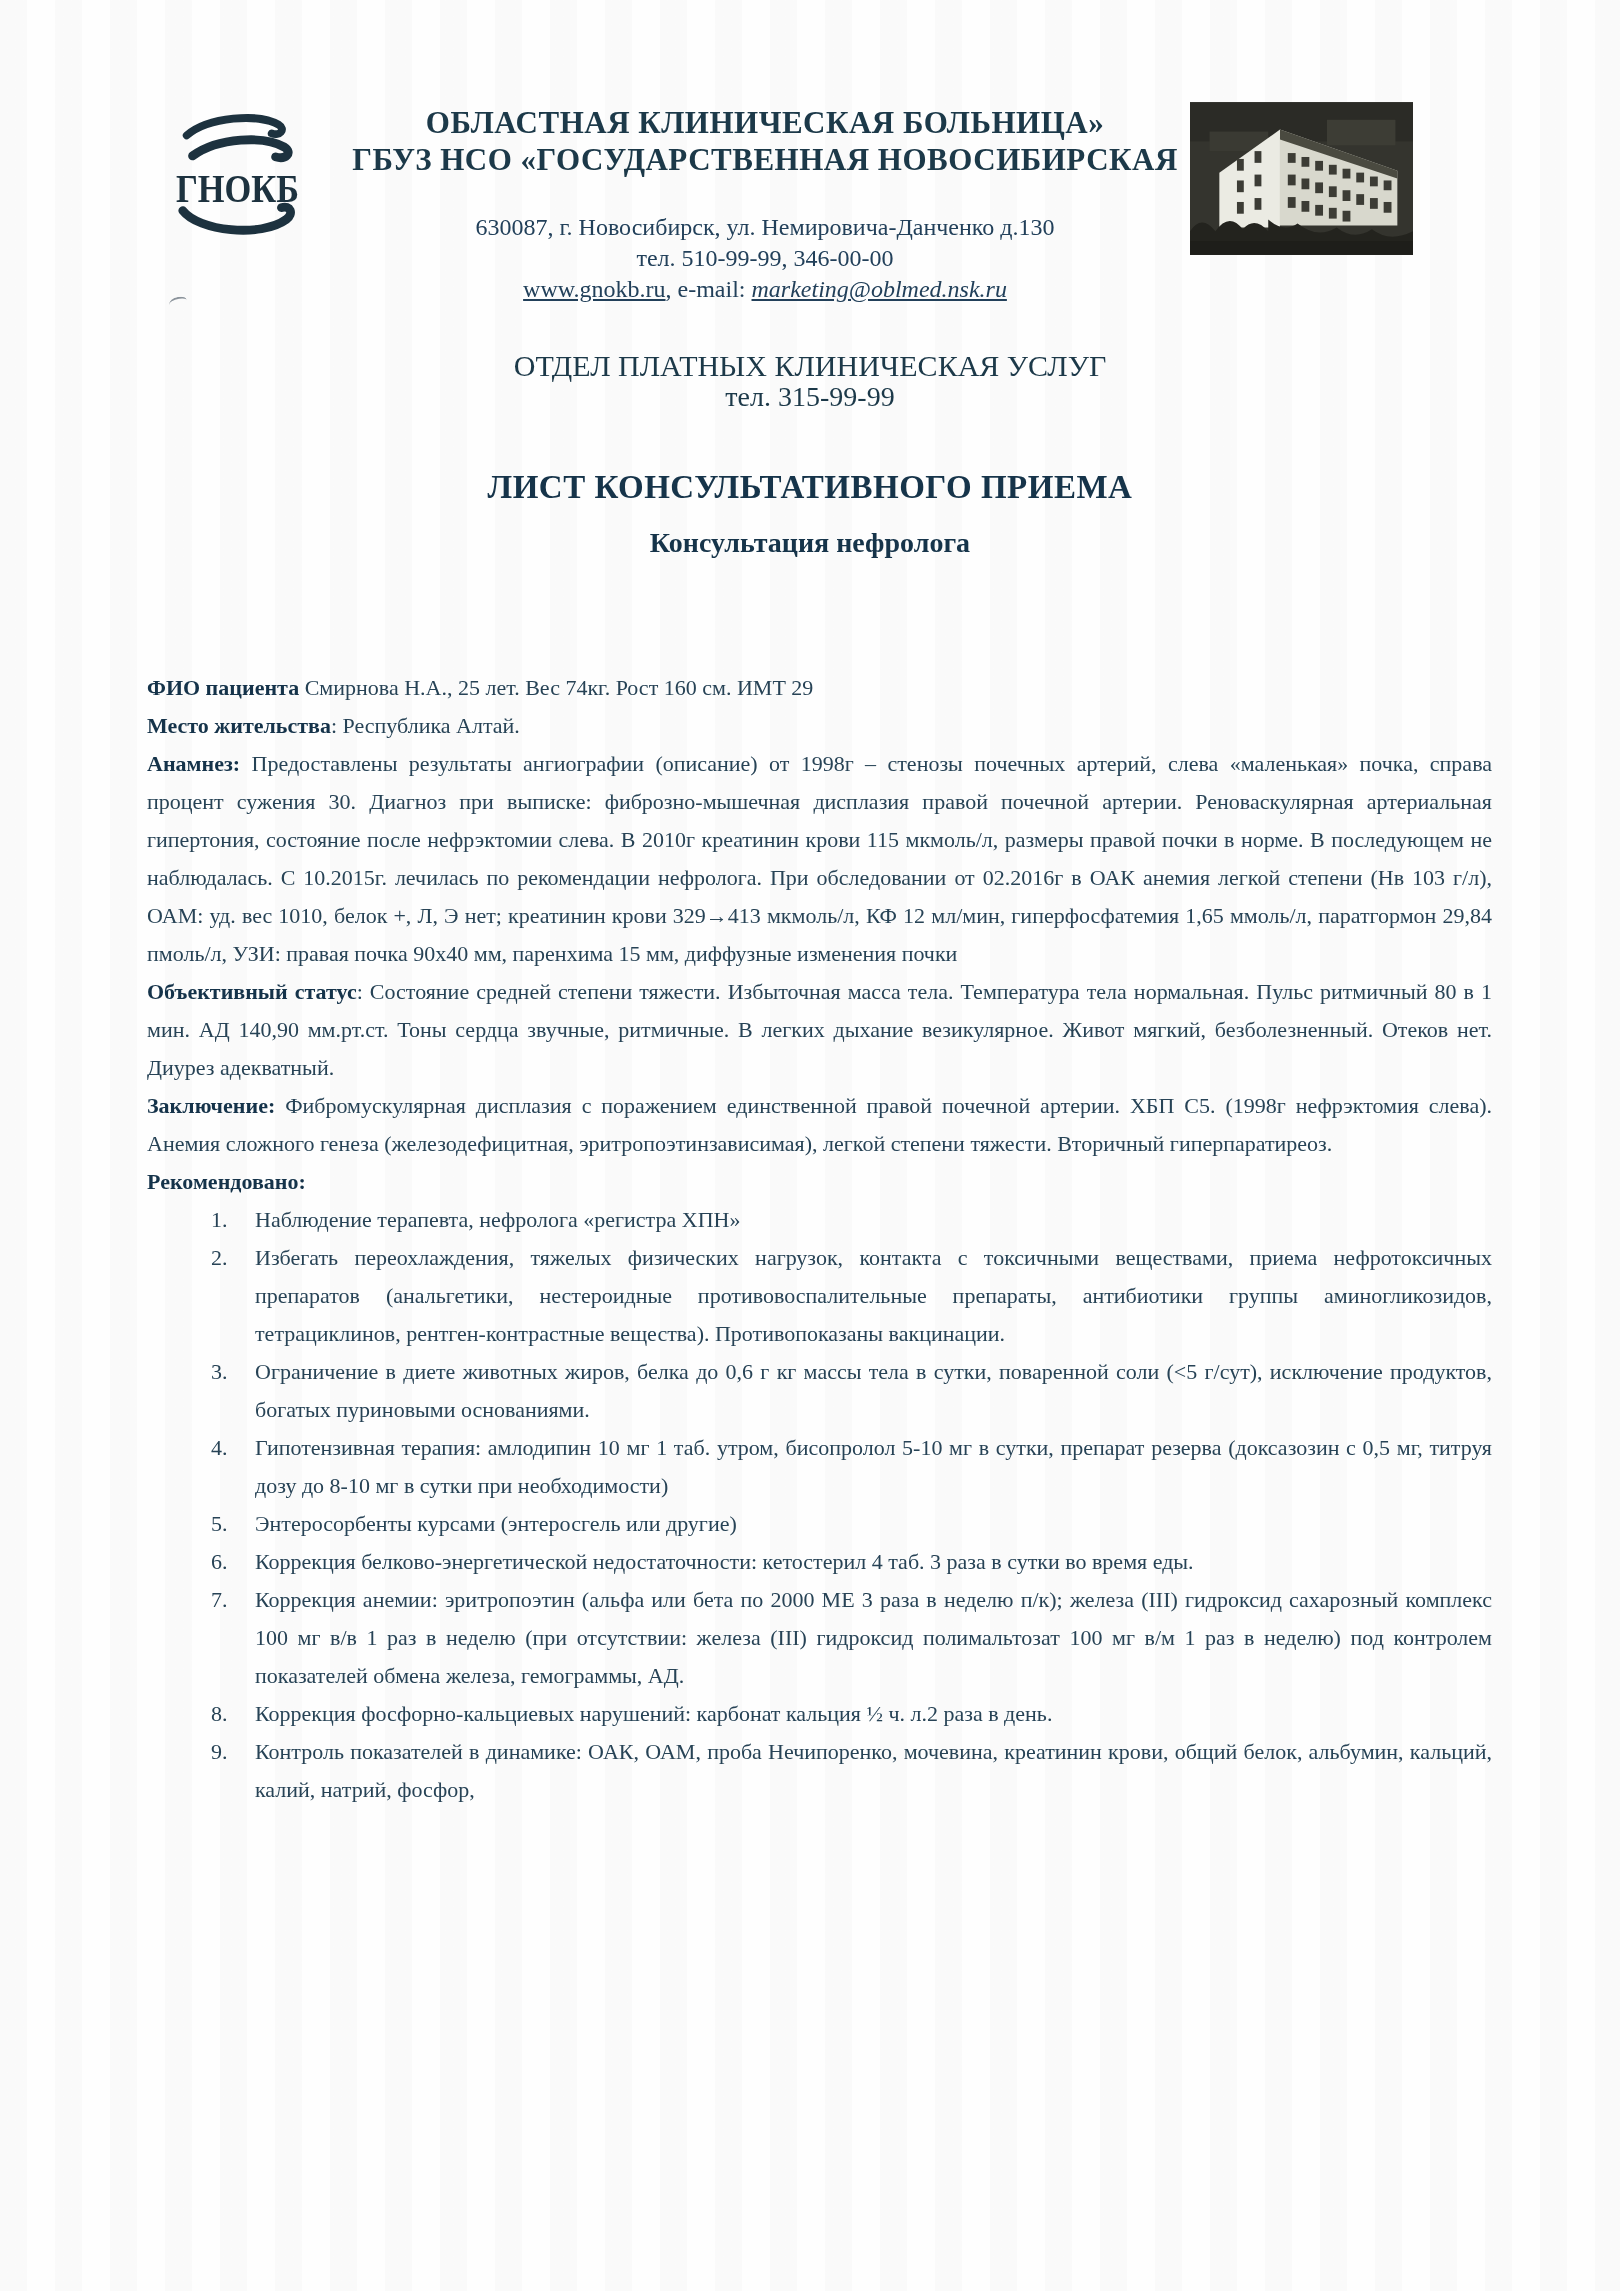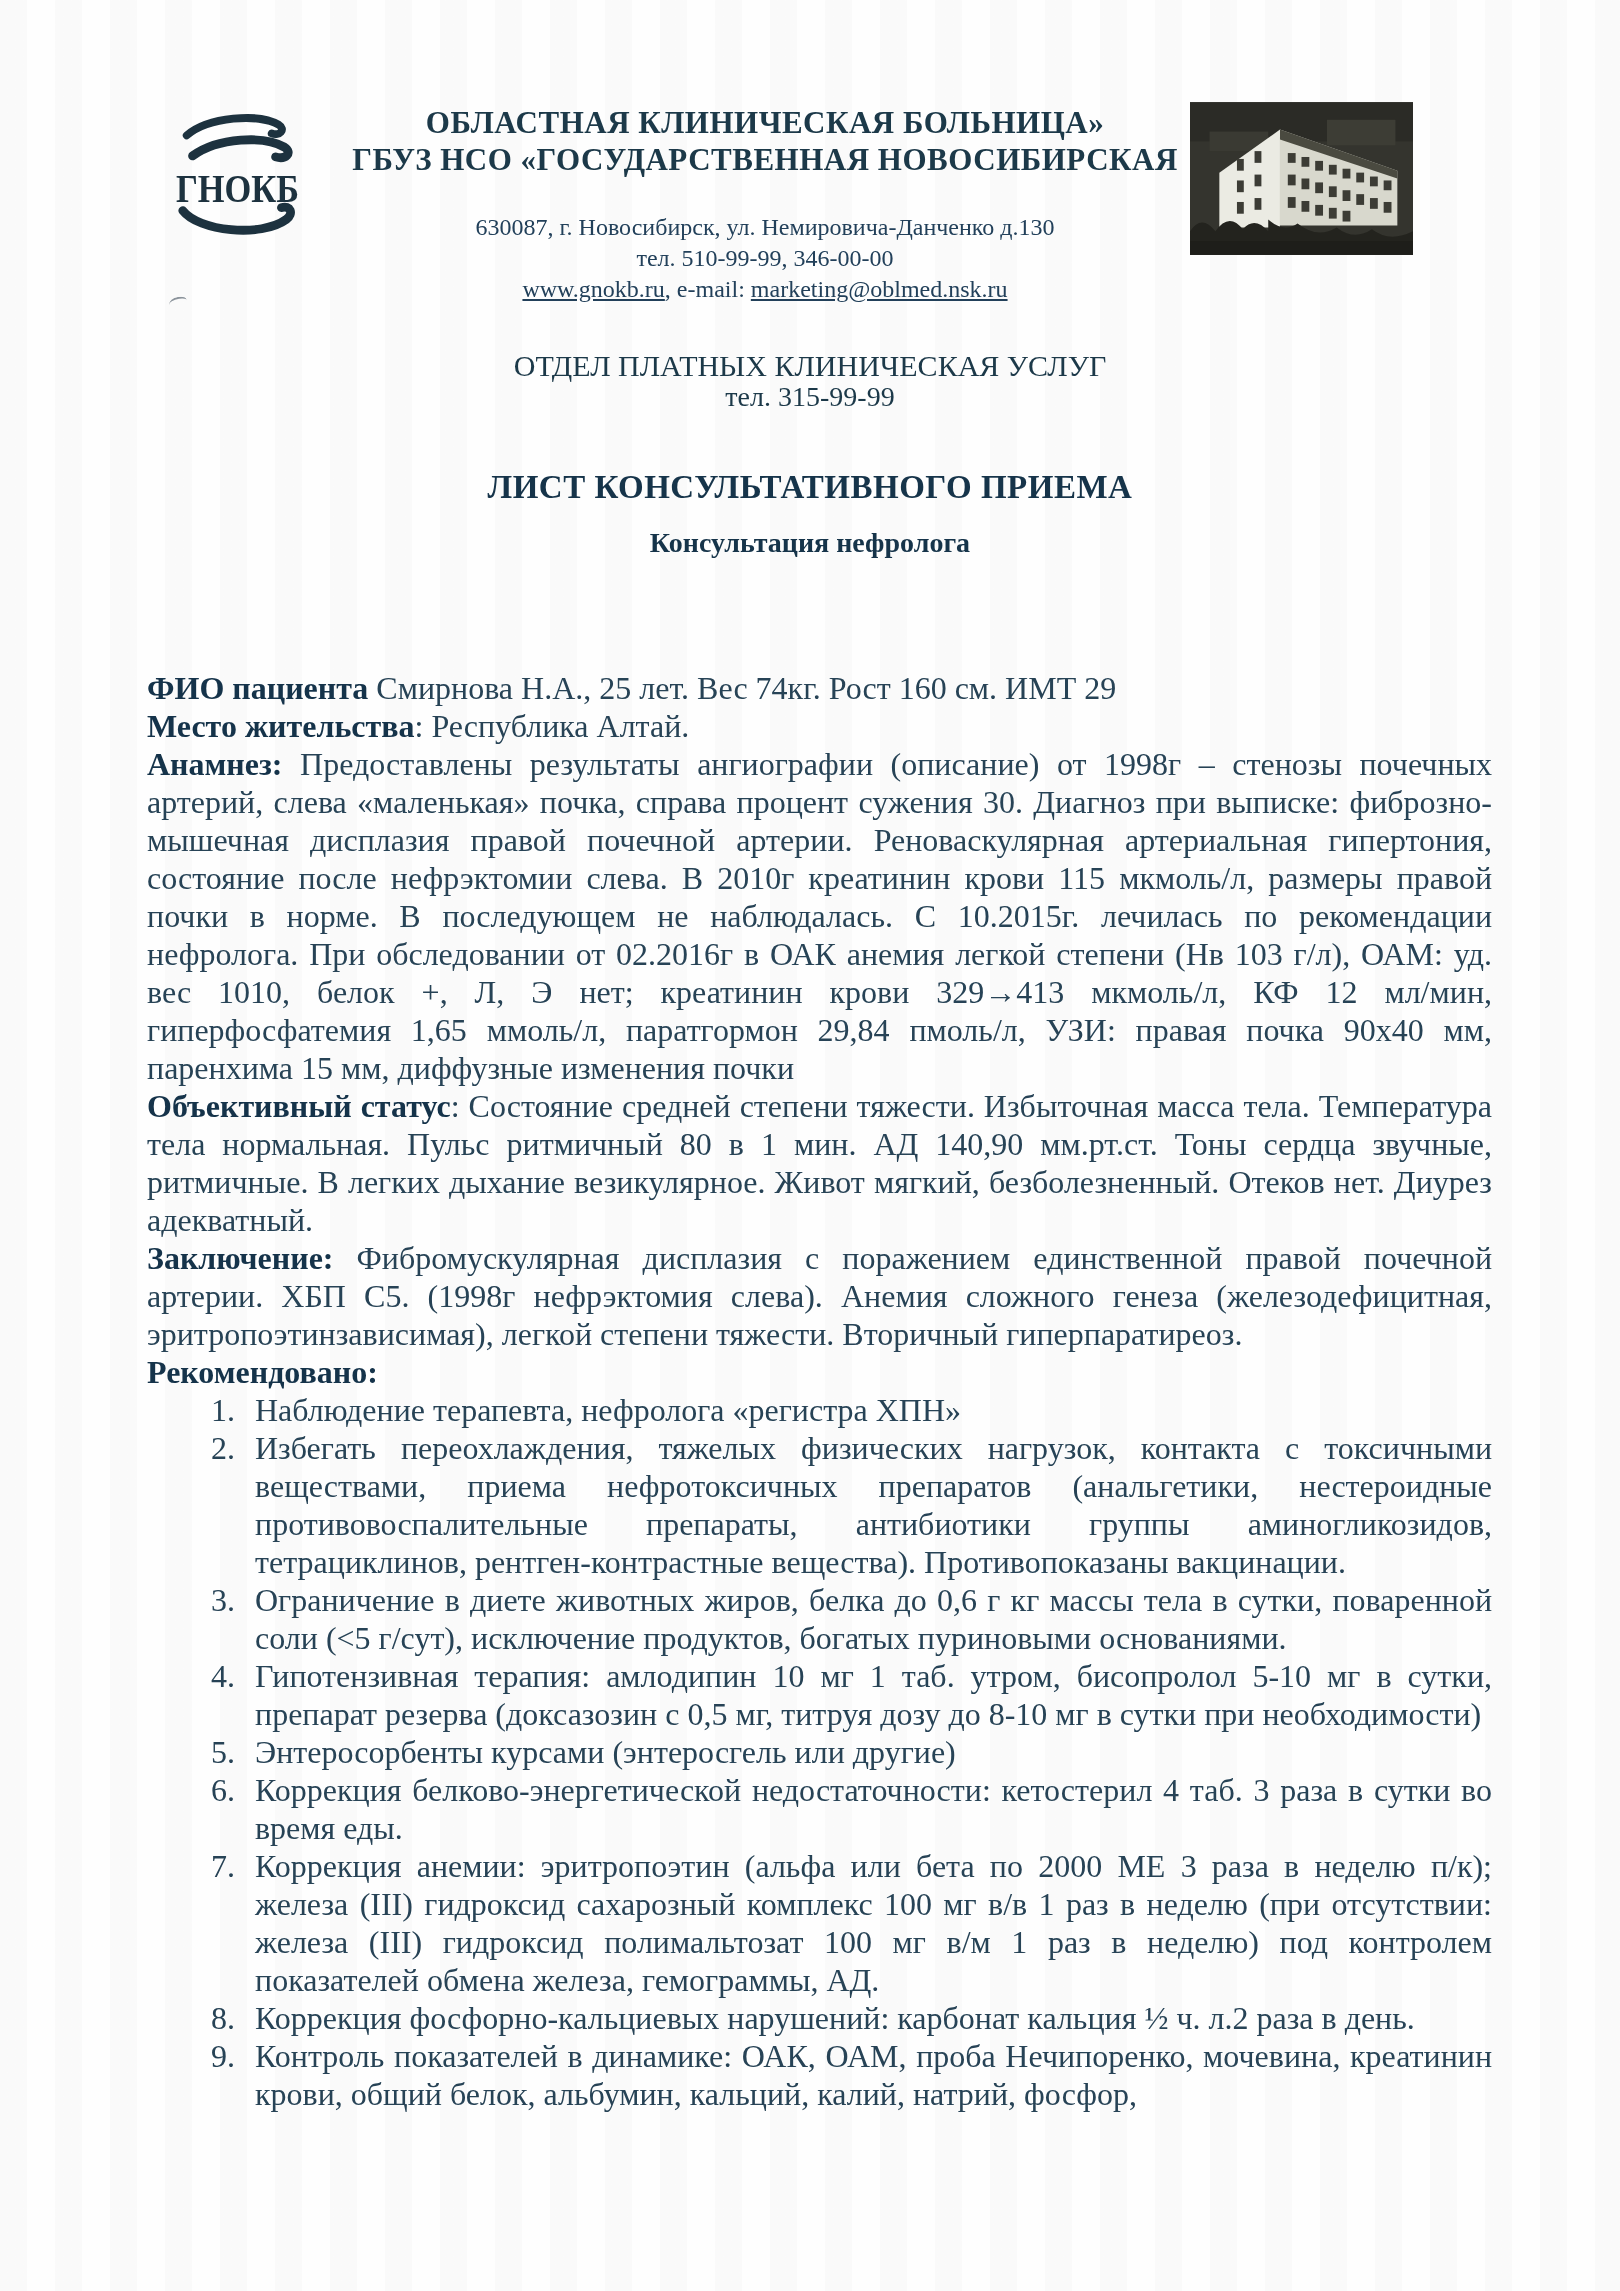--- a/index.html
+++ b/index.html
@@ -17,33 +17,33 @@
   .abs{position:absolute;}
   b,.b{font-weight:bold;color:#15334a;}
 
   
   .logo{left:169px;top:110px;width:137px;height:127px;}
   .orgblock{left:314px;top:104px;width:902px;text-align:center;
             font-weight:bold;font-size:31px;line-height:37px;color:#1c3949;letter-spacing:0.5px;}
   .addrblock{left:314px;top:212px;width:902px;text-align:center;
              font-size:24px;line-height:31px;color:#22405a;}
   .webline .u{text-decoration:underline;}
-  .webline .i{}
+  .webline .i{font-style:italic;}
   .photo{left:1190px;top:102px;width:223px;height:153px;}
 
   .dept{left:0;top:350px;width:1620px;text-align:center;font-size:30px;line-height:31px;color:#1c3949;}
   .dept .ph{font-size:28px;}
   .title{left:0;top:469px;width:1620px;text-align:center;font-weight:bold;font-size:33px;color:#16344a;letter-spacing:0.5px;}
   .subtitle{left:0;top:527px;width:1620px;text-align:center;font-weight:bold;font-size:28px;color:#16344a;}
 
   
   .artifact{left:169px;top:297px;width:17.6px;height:8.8px;border-top:2.9px solid #8b939b;border-radius:60% 40% 0 0;transform:rotate(-8deg);}
 
   
-  .body{left:147px;top:669px;width:1345px;font-size:32px;line-height:38px;}
+  .body{left:147px;top:669px;width:1345px;font-size:22px;line-height:38px;}
   .body p{margin:0;text-align:justify;}
   .rec-item{position:relative;padding-left:108px;text-align:justify;}
   .rec-num{position:absolute;left:64px;top:0;}
 </style>
 </head>
 <body>
 
 <div class="page">
 
   <div class="abs logo">

